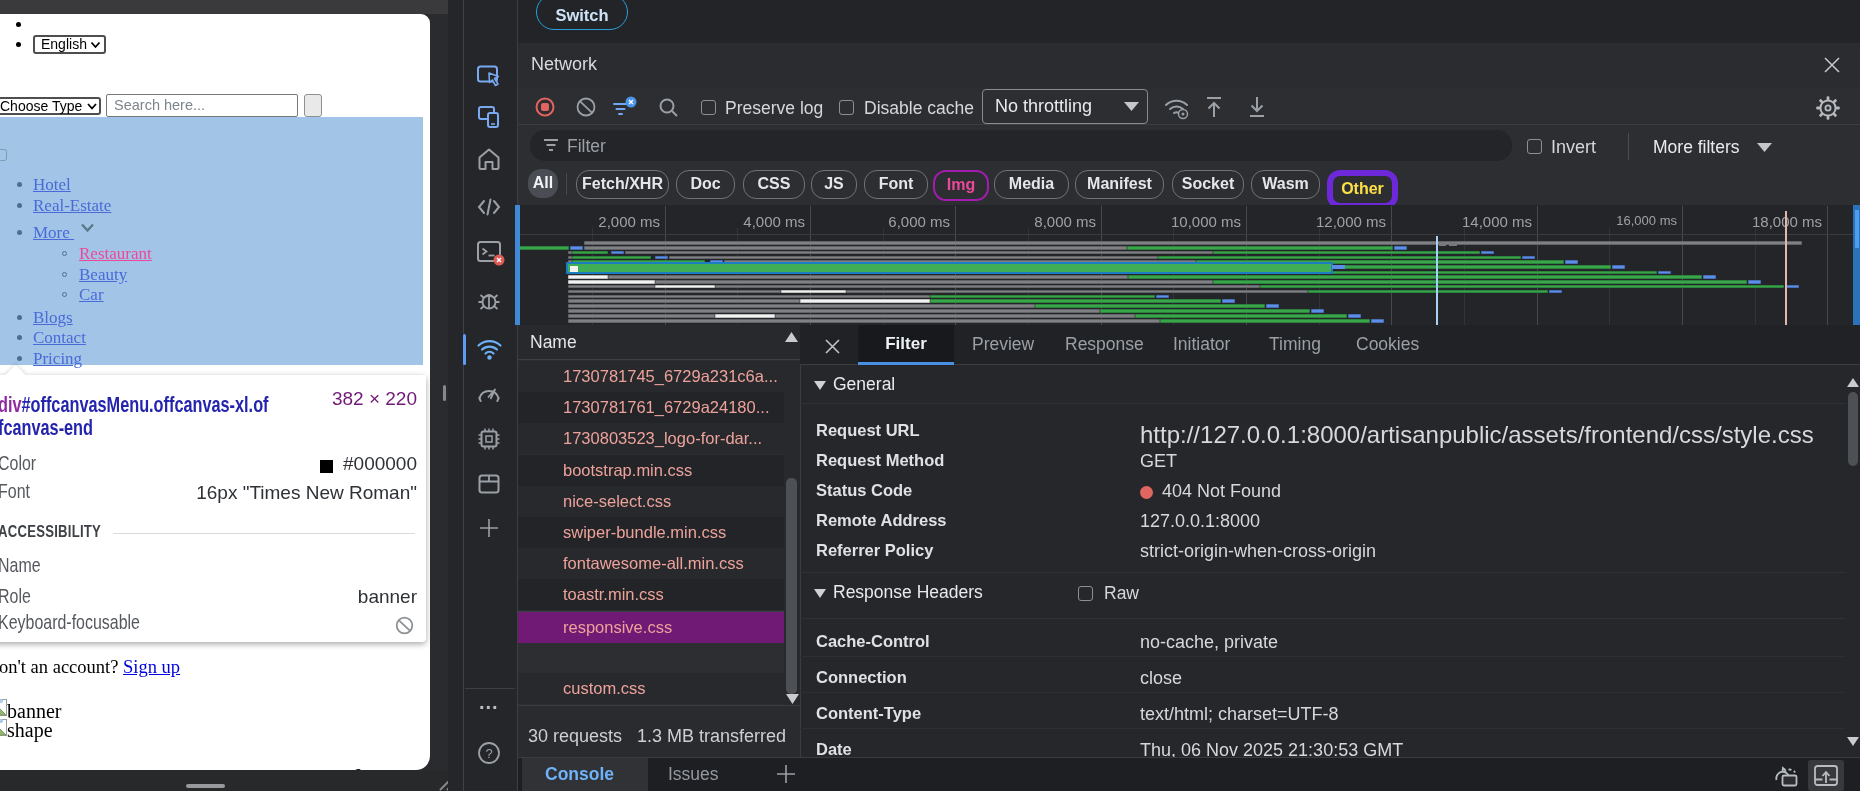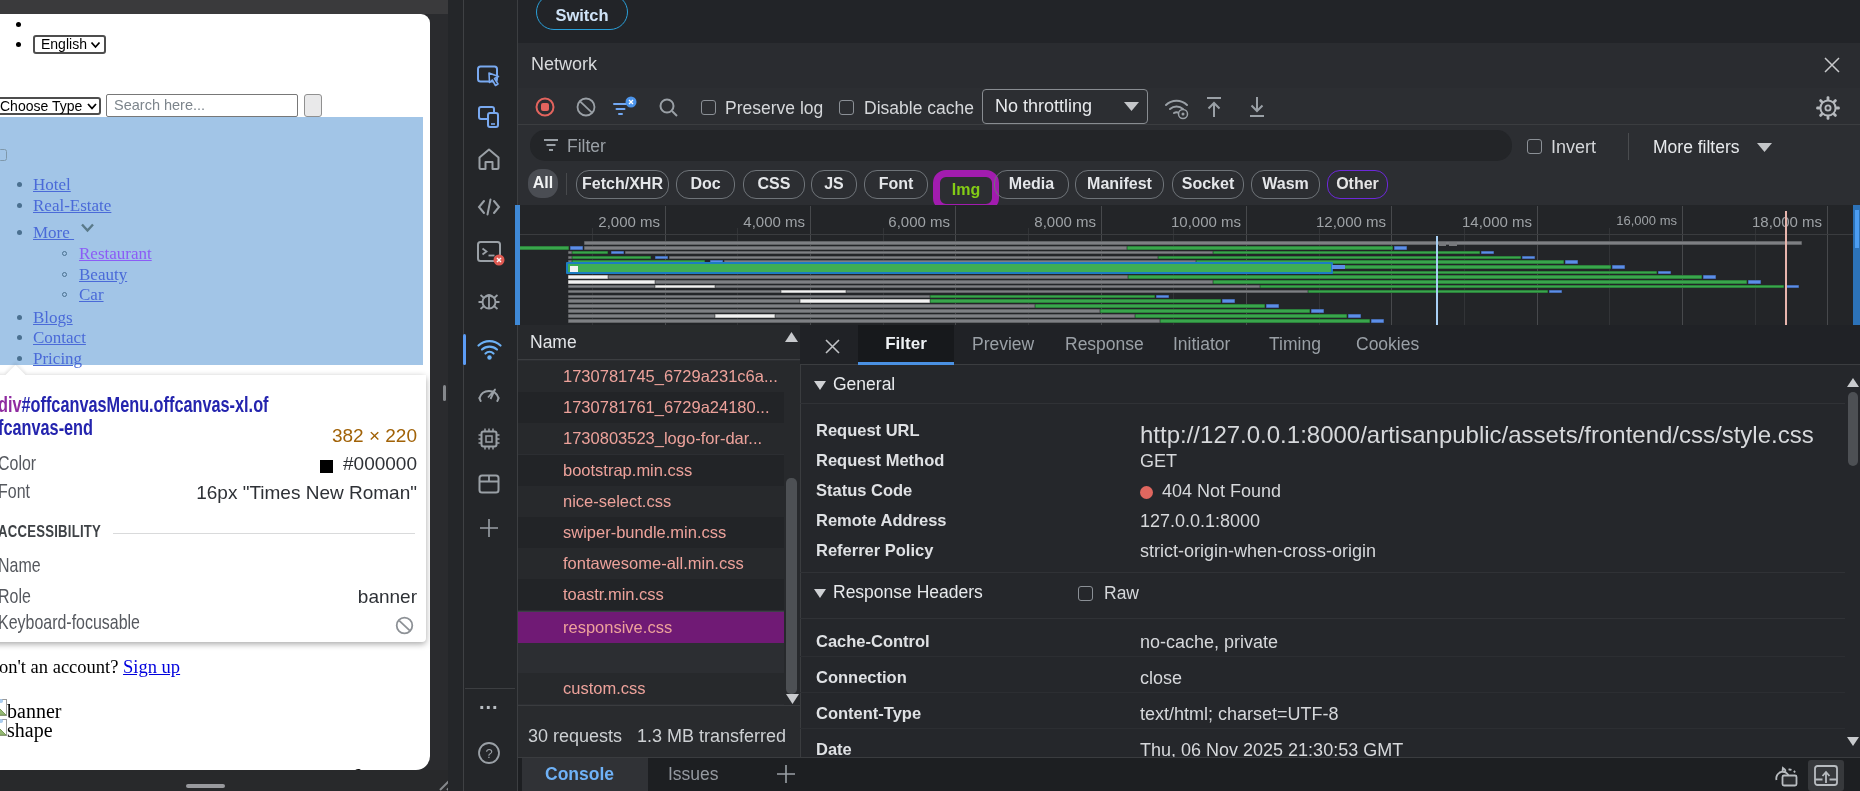--- a/index.html
+++ b/index.html
@@ -25,37 +25,37 @@
       <div style="position:absolute;left:17px;top:182.4px;width:5px;height:5px;border-radius:50%;background:#4a7090;"></div>
       <div style="position:absolute;left:33px;top:175.4px;font-family:'Liberation Serif',serif;font-size:17px;color:#4a6ad8;text-decoration:underline;white-space:nowrap;">Hotel</div>
       <div style="position:absolute;left:17px;top:202.9px;width:5px;height:5px;border-radius:50%;background:#4a7090;"></div>
       <div style="position:absolute;left:33px;top:195.9px;font-family:'Liberation Serif',serif;font-size:17px;color:#4a6ad8;text-decoration:underline;white-space:nowrap;">Real-Estate</div>
       <div style="position:absolute;left:17px;top:229.6px;width:5px;height:5px;border-radius:50%;background:#4a7090;"></div>
       <div style="position:absolute;left:33px;top:222.6px;font-family:'Liberation Serif',serif;font-size:17px;color:#4a6ad8;text-decoration:underline;white-space:nowrap;">More&nbsp;</div>
       <svg style="position:absolute;left:80px;top:222px;" width="15" height="12" viewBox="0 0 15 12">
         <path d="M2 2.5 L7.5 8.5 L13 2.5" fill="none" stroke="#5a7a8a" stroke-width="2.4"></path>
       </svg>
       <div style="position:absolute;left:62px;top:251.2px;width:5px;height:5px;border-radius:50%;border:1.5px solid #4a7090;box-sizing:border-box;"></div>
-      <div style="position:absolute;left:79px;top:244.2px;font-family:'Liberation Serif',serif;font-size:17px;color:#8b5cf6;text-decoration:underline;white-space:nowrap;">Restaurant</div>
+      <div style="position:absolute;left:79px;top:244.2px;font-family:'Liberation Serif',serif;font-size:17px;color:#ec4899;text-decoration:underline;white-space:nowrap;">Restaurant</div>
       <div style="position:absolute;left:62px;top:271.7px;width:5px;height:5px;border-radius:50%;border:1.5px solid #4a7090;box-sizing:border-box;"></div>
       <div style="position:absolute;left:79px;top:264.7px;font-family:'Liberation Serif',serif;font-size:17px;color:#4a6ad8;text-decoration:underline;white-space:nowrap;">Beauty</div>
       <div style="position:absolute;left:62px;top:292.2px;width:5px;height:5px;border-radius:50%;border:1.5px solid #4a7090;box-sizing:border-box;"></div>
       <div style="position:absolute;left:79px;top:285.2px;font-family:'Liberation Serif',serif;font-size:17px;color:#4a6ad8;text-decoration:underline;white-space:nowrap;">Car</div>
       <div style="position:absolute;left:17px;top:314.6px;width:5px;height:5px;border-radius:50%;background:#4a7090;"></div>
       <div style="position:absolute;left:33px;top:307.6px;font-family:'Liberation Serif',serif;font-size:17px;color:#4a6ad8;text-decoration:underline;white-space:nowrap;">Blogs</div>
       <div style="position:absolute;left:17px;top:335.1px;width:5px;height:5px;border-radius:50%;background:#4a7090;"></div>
       <div style="position:absolute;left:33px;top:328.1px;font-family:Liberation Serif, serif;font-size:17px;color:#4a6ad8;text-decoration:underline;white-space:nowrap;">Contact</div>
       <div style="position:absolute;left:17px;top:355.6px;width:5px;height:5px;border-radius:50%;background:#4a7090;"></div>
       <div style="position:absolute;left:33px;top:348.6px;font-family:'Liberation Serif',serif;font-size:17px;color:#4a6ad8;text-decoration:underline;white-space:nowrap;">Pricing</div>
       <div style="position:absolute;left:-16px;top:375px;width:442px;height:267px;background:#fff;border-radius:4px;box-shadow:0 2px 6px rgba(0,0,0,.35);"></div>
       <div style="position:absolute;left:8px;top:368px;width:15px;height:15px;background:#fff;transform:rotate(45deg);box-shadow:-2px -2px 3px rgba(0,0,0,.08);"></div>
       <div style="position:absolute;left:-16px;top:375px;width:442px;height:40px;background:#fff;"></div>
       <div style="position:absolute;left:-2px;top:393px;font-size:22px;font-weight:700;color:#55585e;white-space:nowrap;transform:scaleX(0.74);transform-origin:0 0;line-height:1.05;letter-spacing:0;"><span style="color:#8f2bA0;">div</span><span style="color:#2424ae;">#offcanvasMenu.offcanvas-xl.of</span></div>
       <div style="position:absolute;left:-2px;top:415.5px;font-size:22px;font-weight:700;color:#2424ae;white-space:nowrap;transform:scaleX(0.74);transform-origin:0 0;line-height:1.05;letter-spacing:0;">fcanvas-end</div>
-      <div style="position:absolute;right:13px;top:426px;font-size:19px;color:#a16207;white-space:nowrap;line-height:1.05;margin-left:8px;">382 × 220</div>
+      <div style="position:absolute;right:13px;top:389px;font-size:19px;color:#701a75;white-space:nowrap;line-height:1.05;margin-left:8px;">382 × 220</div>
       <div style="position:absolute;left:-2px;top:452px;font-size:21px;font-weight:400;color:#55585e;white-space:nowrap;transform:scaleX(0.76);transform-origin:0 0;line-height:1.05;letter-spacing:0;">Color</div>
       <div style="position:absolute;left:319.5px;top:460px;width:13px;height:13px;background:#000;"></div>
       <div style="position:absolute;right:13px;top:453.5px;font-size:19px;color:#2e3136;white-space:nowrap;line-height:1.05;">#000000</div>
       <div style="position:absolute;left:-2px;top:480px;font-size:21px;font-weight:400;color:#55585e;white-space:nowrap;transform:scaleX(0.76);transform-origin:0 0;line-height:1.05;letter-spacing:0;">Font</div>
       <div style="position:absolute;right:13px;top:483px;font-size:19px;color:#2e3136;white-space:nowrap;line-height:1.05;">16px "Times New Roman"</div>
       <div style="position:absolute;left:-2px;top:523.5px;font-size:16px;font-weight:700;color:#3e4246;white-space:nowrap;transform:scaleX(0.82);transform-origin:0 0;line-height:1.05;letter-spacing:.3px;">ACCESSIBILITY</div>
       <div style="position:absolute;left:113px;top:533px;width:302px;height:1px;background:#d9dadb;"></div>
       <div style="position:absolute;left:-2px;top:554px;font-size:21px;font-weight:400;color:#55585e;white-space:nowrap;transform:scaleX(0.76);transform-origin:0 0;line-height:1.05;letter-spacing:0;">Name</div>
       <div style="position:absolute;left:-2px;top:585px;font-size:21px;font-weight:400;color:#55585e;white-space:nowrap;transform:scaleX(0.76);transform-origin:0 0;line-height:1.05;letter-spacing:0;">Role</div>
       <div style="position:absolute;right:13px;top:586.5px;font-size:19px;color:#2e3136;white-space:nowrap;line-height:1.05;">banner</div>
@@ -217,26 +217,26 @@
 <svg style="position:absolute;left:1756px;top:142px;" width="17" height="11" viewBox="0 0 17 11">
     <path d="M1 1 L8.5 10 L16 1 Z" fill="#c4c6c9"></path>
   </svg>
 <div style="position:absolute;left:528px;top:168.5px;width:30px;height:29px;background:#4a4d53;border-radius:13px;color:#f1f3f4;font-size:16px;font-weight:700;display:flex;align-items:center;justify-content:center;">All</div>
 <div style="position:absolute;left:566px;top:172.5px;width:1px;height:22px;background:#47494c;"></div>
 <div style="position:absolute;left:576px;top:169.5px;width:91px;height:27px;border:1px solid #6e7378;border-radius:13px;color:#e4e6e9;font-size:16px;font-weight:700;display:flex;align-items:center;justify-content:center;">Fetch/XHR</div>
 <div style="position:absolute;left:676px;top:169.5px;width:57px;height:27px;border:1px solid #6e7378;border-radius:13px;color:#e4e6e9;font-size:16px;font-weight:700;display:flex;align-items:center;justify-content:center;">Doc</div>
 <div style="position:absolute;left:743px;top:169.5px;width:60px;height:27px;border:1px solid #6e7378;border-radius:13px;color:#e4e6e9;font-size:16px;font-weight:700;display:flex;align-items:center;justify-content:center;">CSS</div>
 <div style="position:absolute;left:811px;top:169.5px;width:44px;height:27px;border:1px solid #6e7378;border-radius:13px;color:#e4e6e9;font-size:16px;font-weight:700;display:flex;align-items:center;justify-content:center;">JS</div>
 <div style="position:absolute;left:864px;top:169.5px;width:62px;height:27px;border:1px solid #6e7378;border-radius:13px;color:#e4e6e9;font-size:16px;font-weight:700;display:flex;align-items:center;justify-content:center;">Font</div>
-<div style="position:absolute;left:933px;top:169.5px;width:52px;height:27px;border:7px solid #a21caf;border-radius:13px;color:#84cc16;font-size:16px;font-weight:700;display:flex;align-items:center;justify-content:center;">Img</div>
+<div style="position:absolute;left:933px;top:169.5px;width:52px;height:27px;border:2px solid #a21caf;border-radius:13px;color:#ec4899;font-size:16px;font-weight:700;display:flex;align-items:center;justify-content:center;">Img</div>
 <div style="position:absolute;left:994px;top:169.5px;width:73px;height:27px;border:1px solid #6e7378;border-radius:13px;color:#e4e6e9;font-size:16px;font-weight:700;display:flex;align-items:center;justify-content:center;">Media</div>
 <div style="position:absolute;left:1075px;top:169.5px;width:87px;height:27px;border:1px solid #6e7378;border-radius:13px;color:#e4e6e9;font-size:16px;font-weight:700;display:flex;align-items:center;justify-content:center;">Manifest</div>
 <div style="position:absolute;left:1172px;top:169.5px;width:70px;height:27px;border:1px solid #6e7378;border-radius:13px;color:#e4e6e9;font-size:16px;font-weight:700;display:flex;align-items:center;justify-content:center;">Socket</div>
 <div style="position:absolute;left:1251px;top:169.5px;width:67px;height:27px;border:1px solid #6e7378;border-radius:13px;color:#e4e6e9;font-size:16px;font-weight:700;display:flex;align-items:center;justify-content:center;">Wasm</div>
-<div style="position:absolute;left:1327px;top:169.5px;width:59px;height:27px;border:1px solid #6d28d9;border-radius:13px;color:#e5e5e5;font-size:16px;font-weight:700;display:flex;align-items:center;justify-content:center;">Other</div>
+<div style="position:absolute;left:1327px;top:169.5px;width:59px;height:27px;border:6px solid #6d28d9;border-radius:13px;color:#fde047;font-size:16px;font-weight:700;display:flex;align-items:center;justify-content:center;">Other</div>
 <div style="position:absolute;left:518px;top:205px;width:1342px;height:120px;background:#232528;"></div>
 <div style="position:absolute;right:1200px;top:213px;font-size:15px;color:#9ea2a6;">2,000 ms</div>
 <div style="position:absolute;left:664.8px;top:206px;width:1px;height:119px;background:#47494c;"></div>
 <div style="position:absolute;left:592.1px;top:228px;width:1px;height:97px;background:#323437;"></div>
 <div style="position:absolute;right:1055px;top:213px;font-size:15px;color:#9ea2a6;">4,000 ms</div>
 <div style="position:absolute;left:810.1px;top:206px;width:1px;height:119px;background:#47494c;"></div>
 <div style="position:absolute;left:737.4px;top:228px;width:1px;height:97px;background:#323437;"></div>
 <div style="position:absolute;right:910px;top:213px;font-size:15px;color:#9ea2a6;">6,000 ms</div>
 <div style="position:absolute;left:955.4px;top:206px;width:1px;height:119px;background:#47494c;"></div>
 <div style="position:absolute;left:882.8px;top:228px;width:1px;height:97px;background:#323437;"></div>

